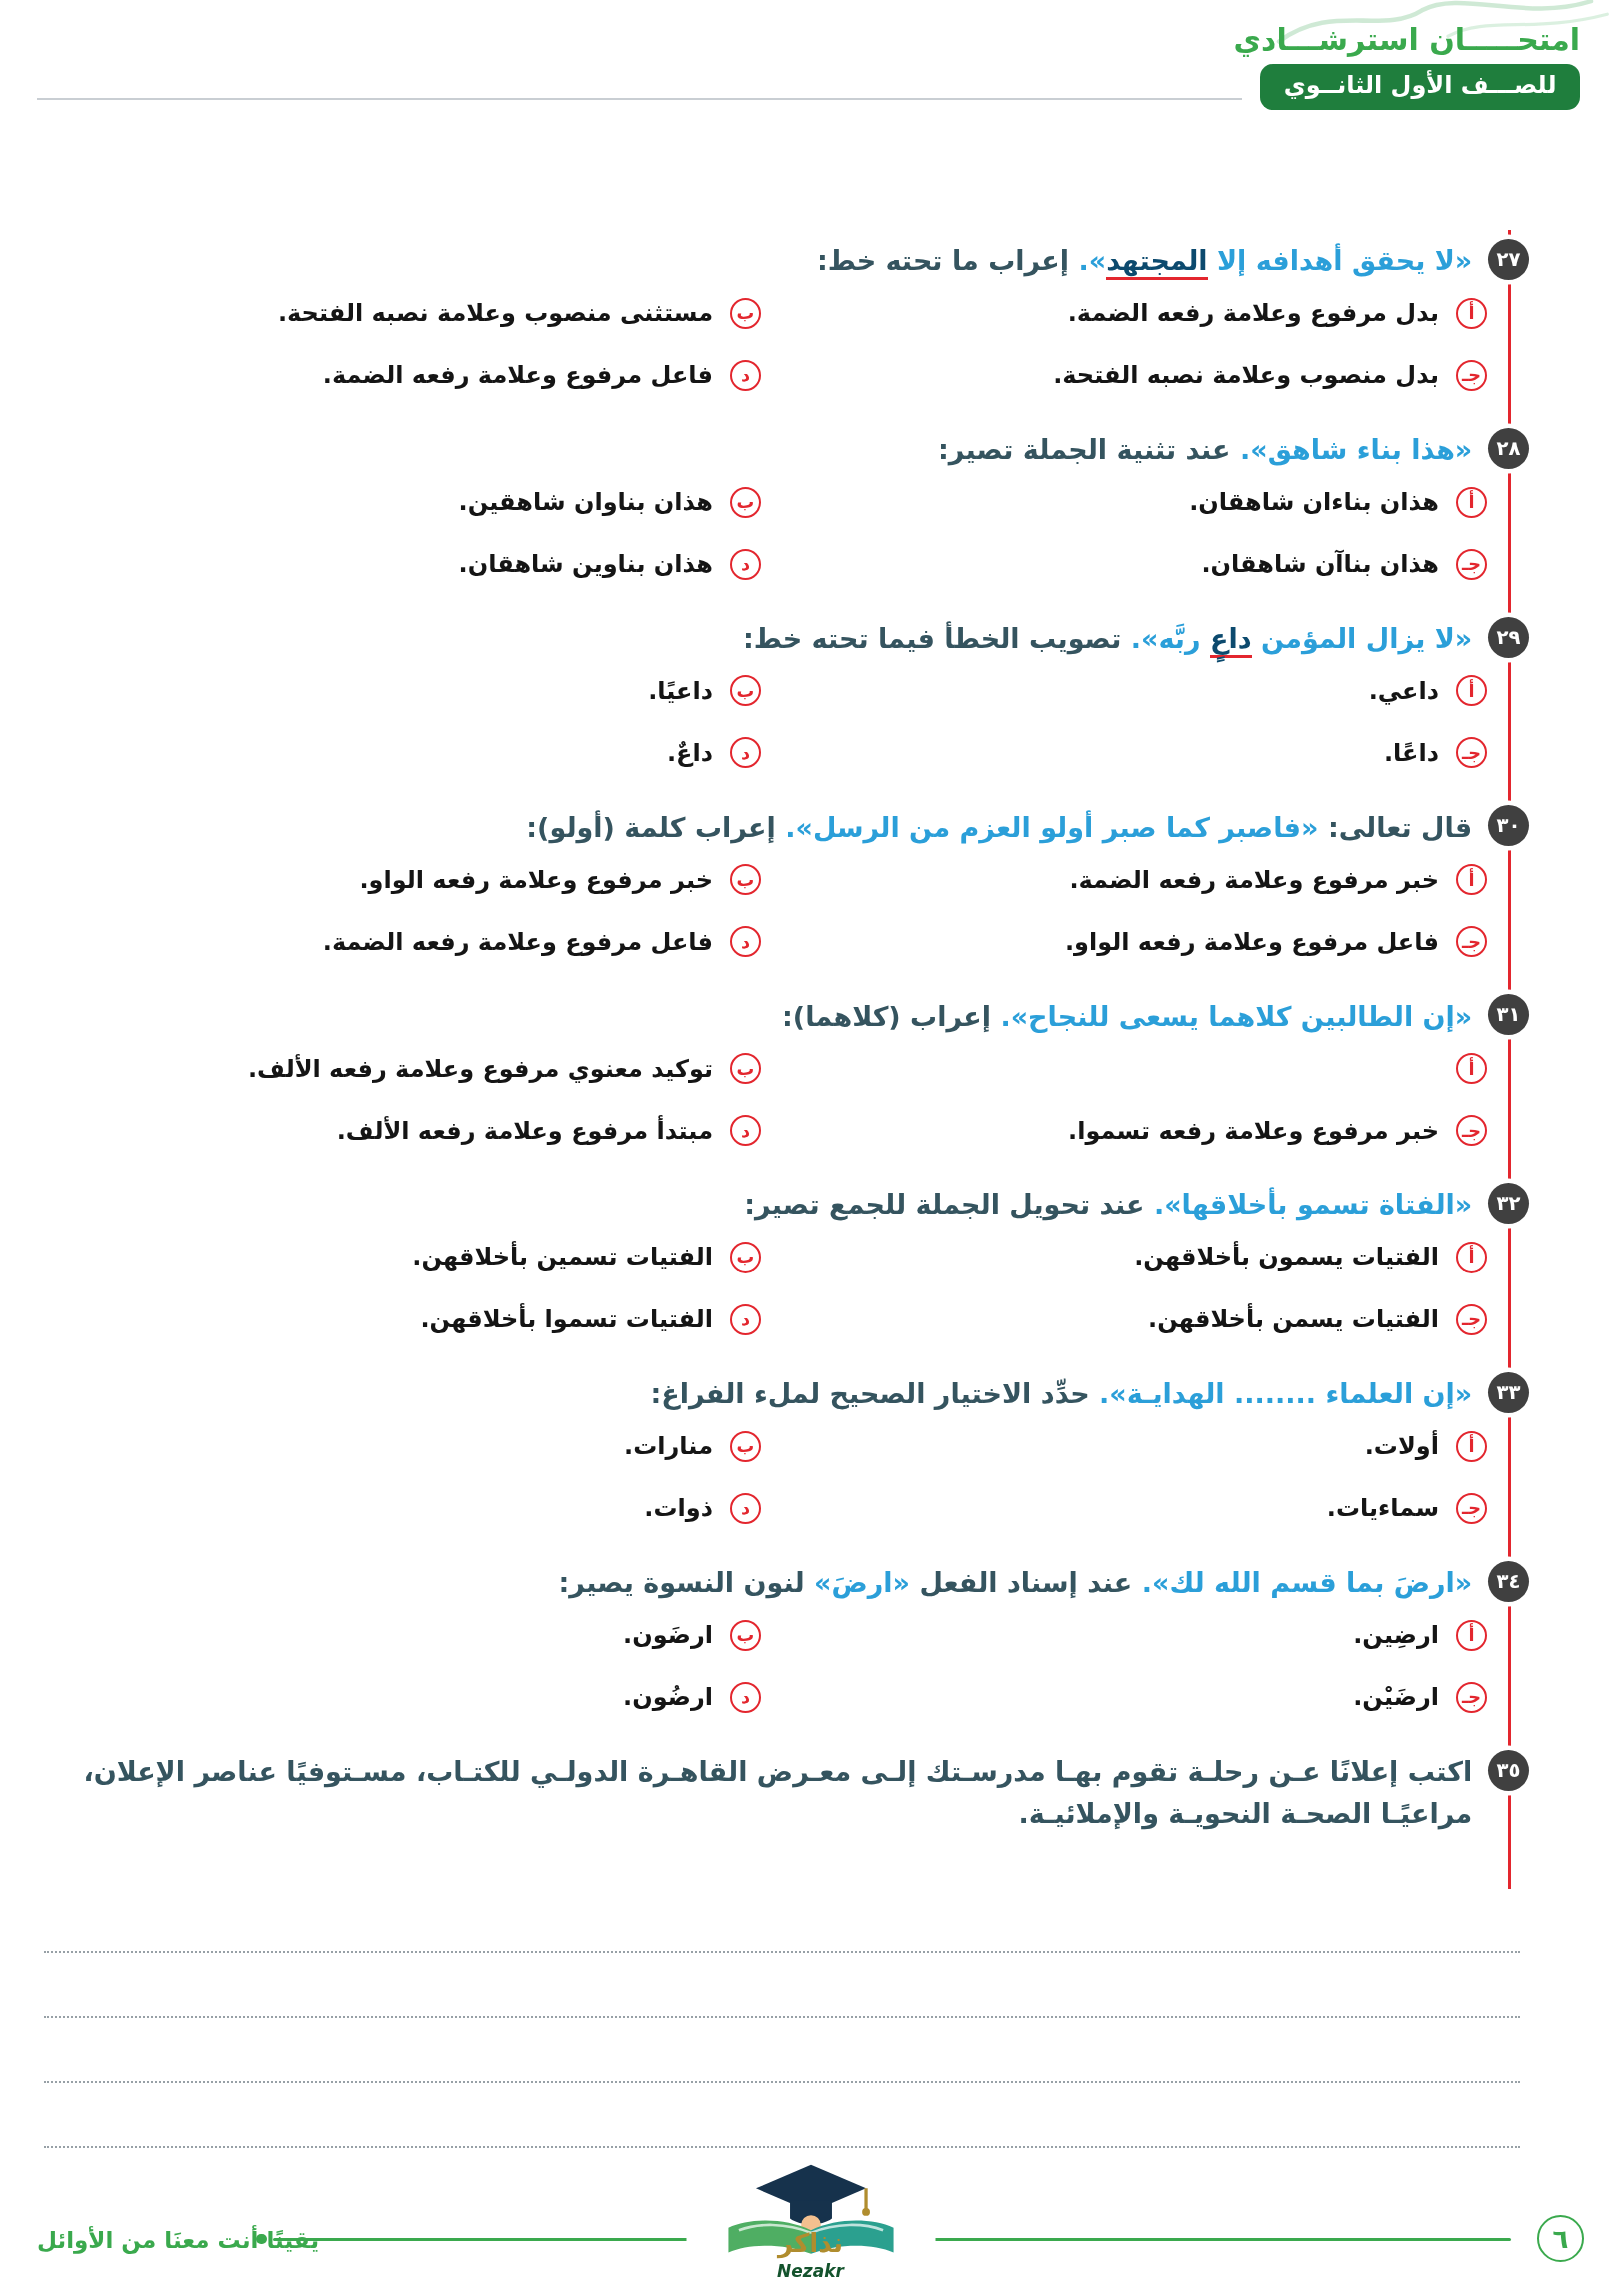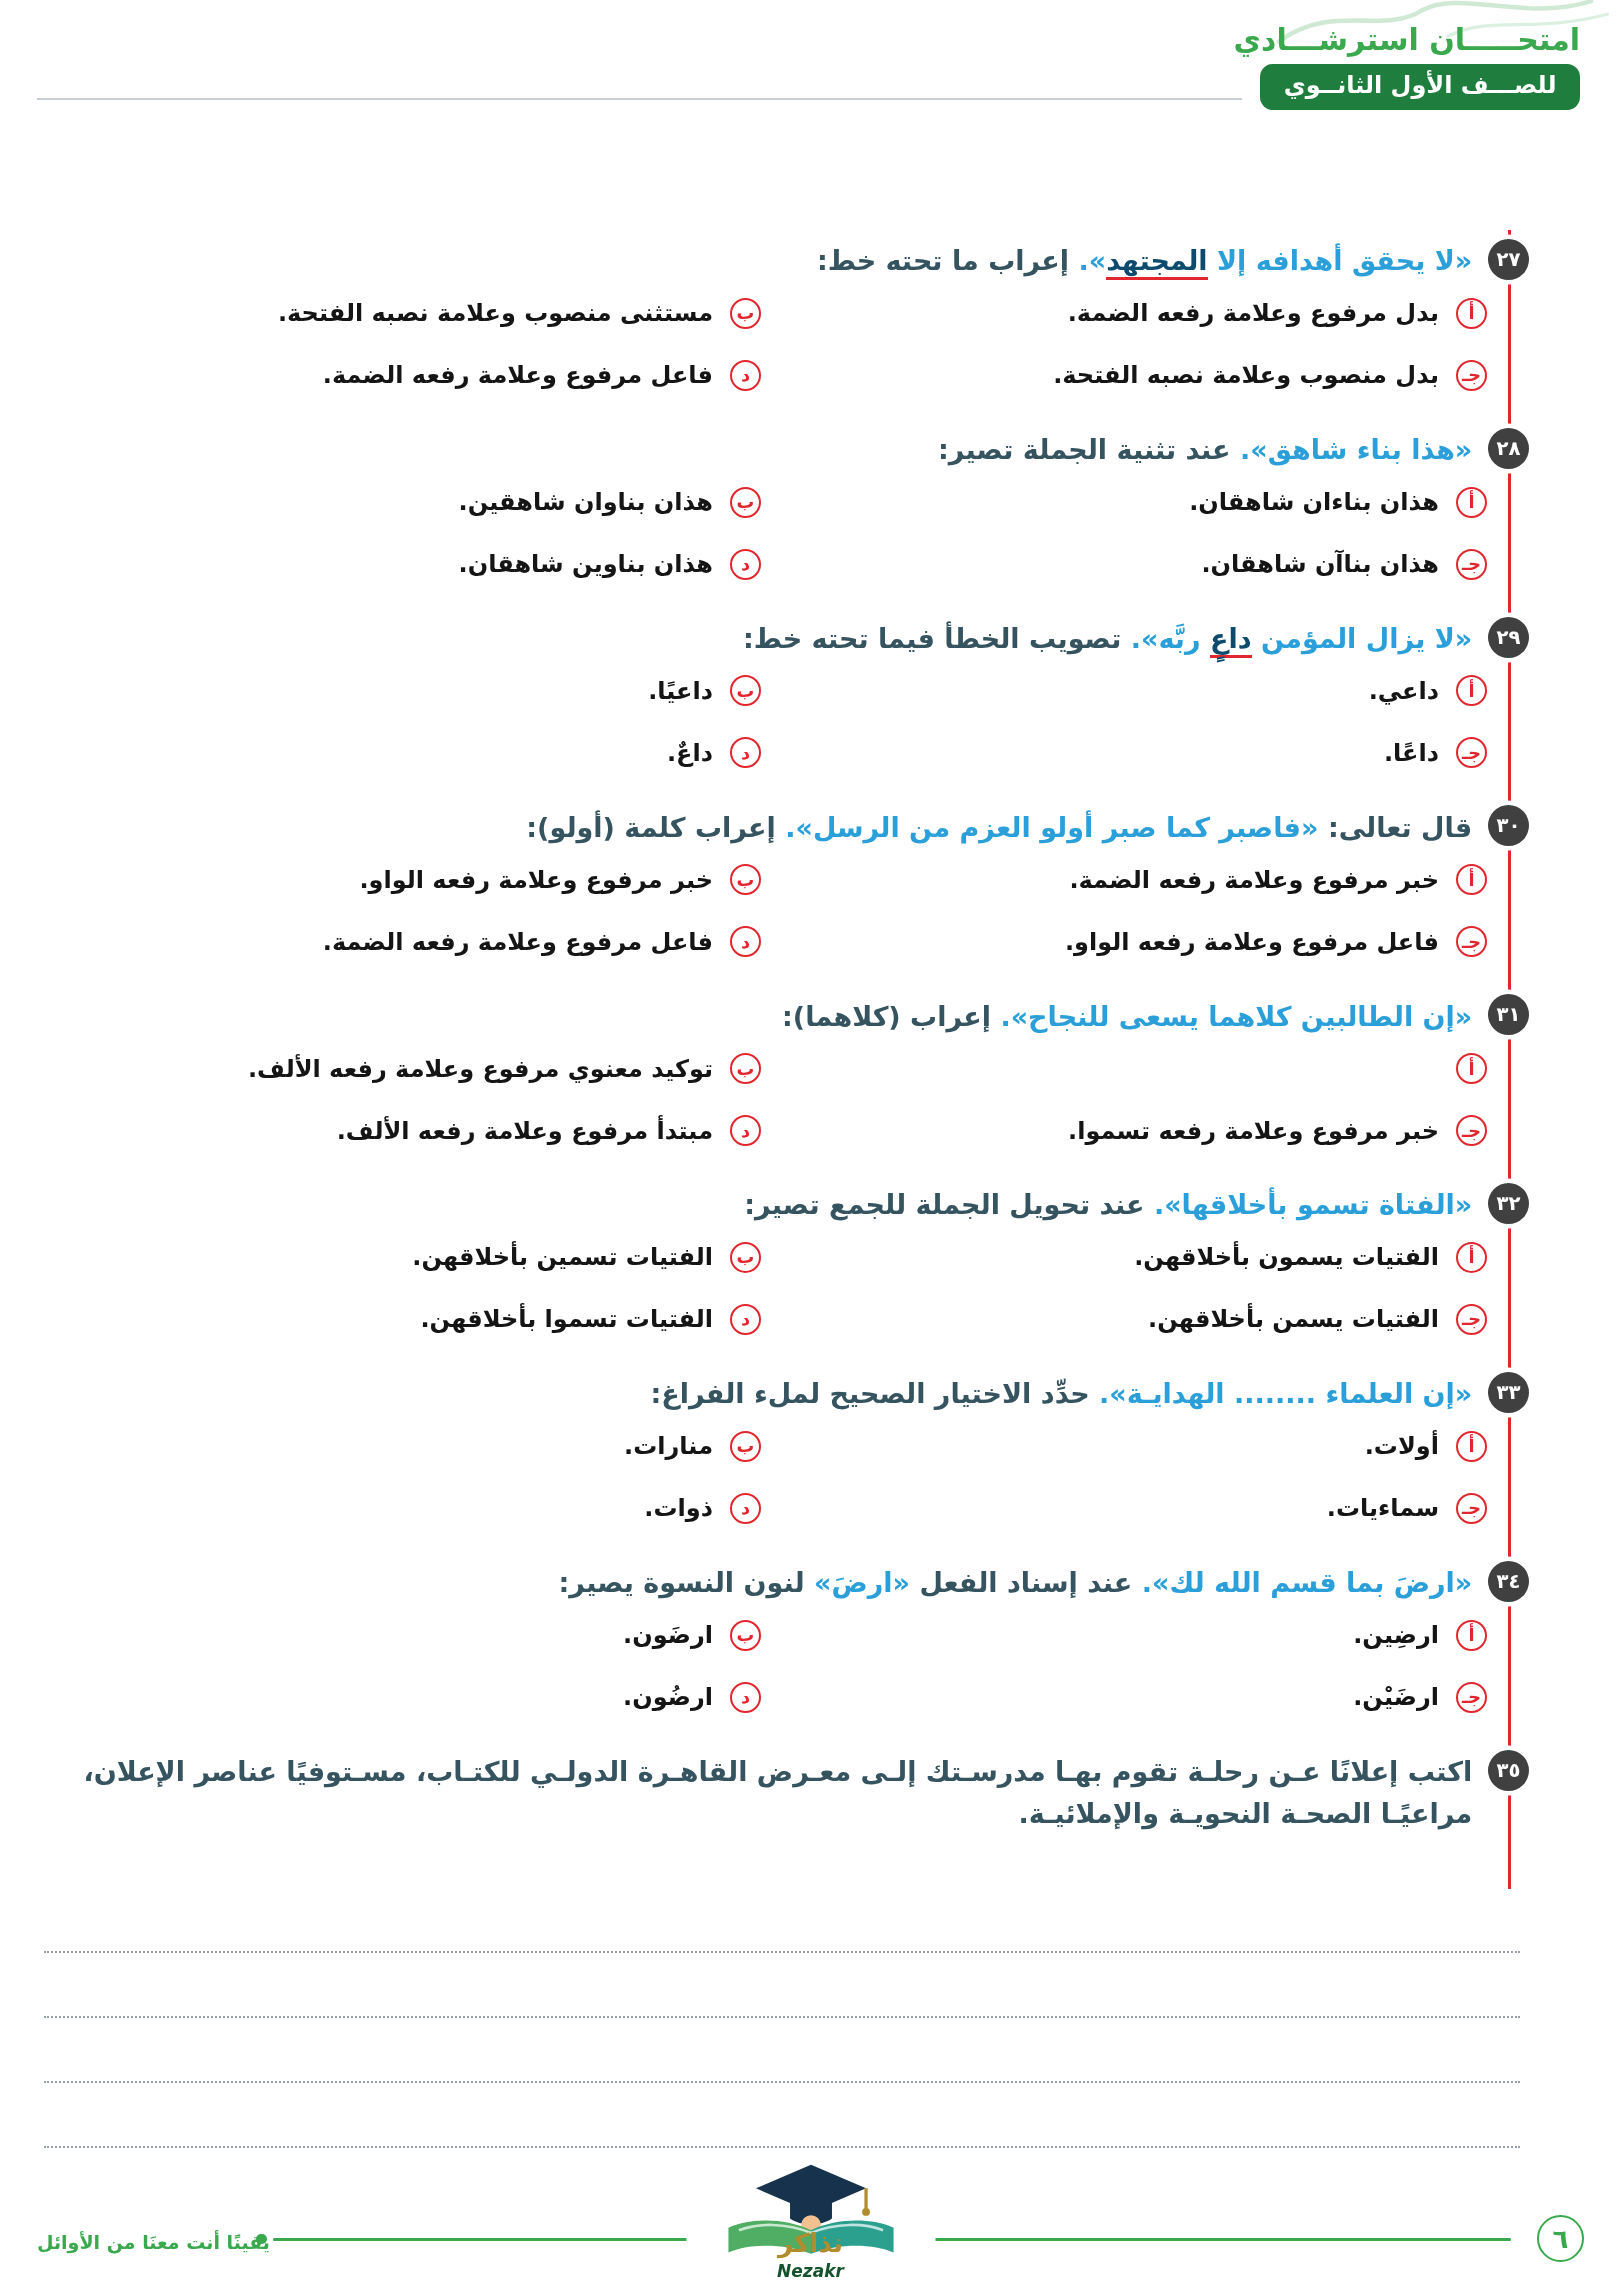--- a/index.html
+++ b/index.html
@@ -37,21 +37,21 @@
   .opt-text { font-size:24px; font-weight:bold; color:#151515; }
 
   #answer-lines { margin:38px 9.2px 0 9.2px; }
   .dotted-line { height:65px; border-bottom:2.6px dotted #97a0a6; }
 
   
   .footer { position:absolute; left:38px; right:38px; bottom:17px; height:116px; }
   .footer-line { position:absolute; bottom:37px; left:236px; right:73px; height:3.3px; background:#3aa94d; border-radius:2px; }
   .footer-line::before { content:""; position:absolute; left:-17px; top:-3.9px; width:10.5px; height:10.5px;
                          border-radius:50%; background:#3aa94d; }
-  .footer-tagline { position:absolute; left:0; bottom:25px; color:#3aa94d; font-size:19px; font-weight:bold; }
+  .footer-tagline { position:absolute; left:0; bottom:25px; color:#3aa94d; font-size:23px; font-weight:bold; }
   .page-circle { position:absolute; right:0; bottom:15.7px; width:47px; height:47px; border:2.6px solid #3aa94d;
                  border-radius:50%; display:flex; align-items:center; justify-content:center; color:#3aa94d;
                  font-size:26px; font-weight:bold; background:#fff; }
   .logo { position:absolute; left:50%; bottom:0; transform:translateX(-50%); width:249px; height:116px;
           background:#fff; text-align:center; }
   .logo svg { display:block; margin:0 auto; }
   .logo-ar { position:absolute; bottom:19.6px; width:100%; font-size:26px; font-weight:bold; color:#b08d2e; z-index:2; }
   .logo-en { position:absolute; bottom:-2.6px; width:100%; font-size:17px; font-style:italic; font-weight:bold;
              color:#14532d; z-index:2; }
 </style>

